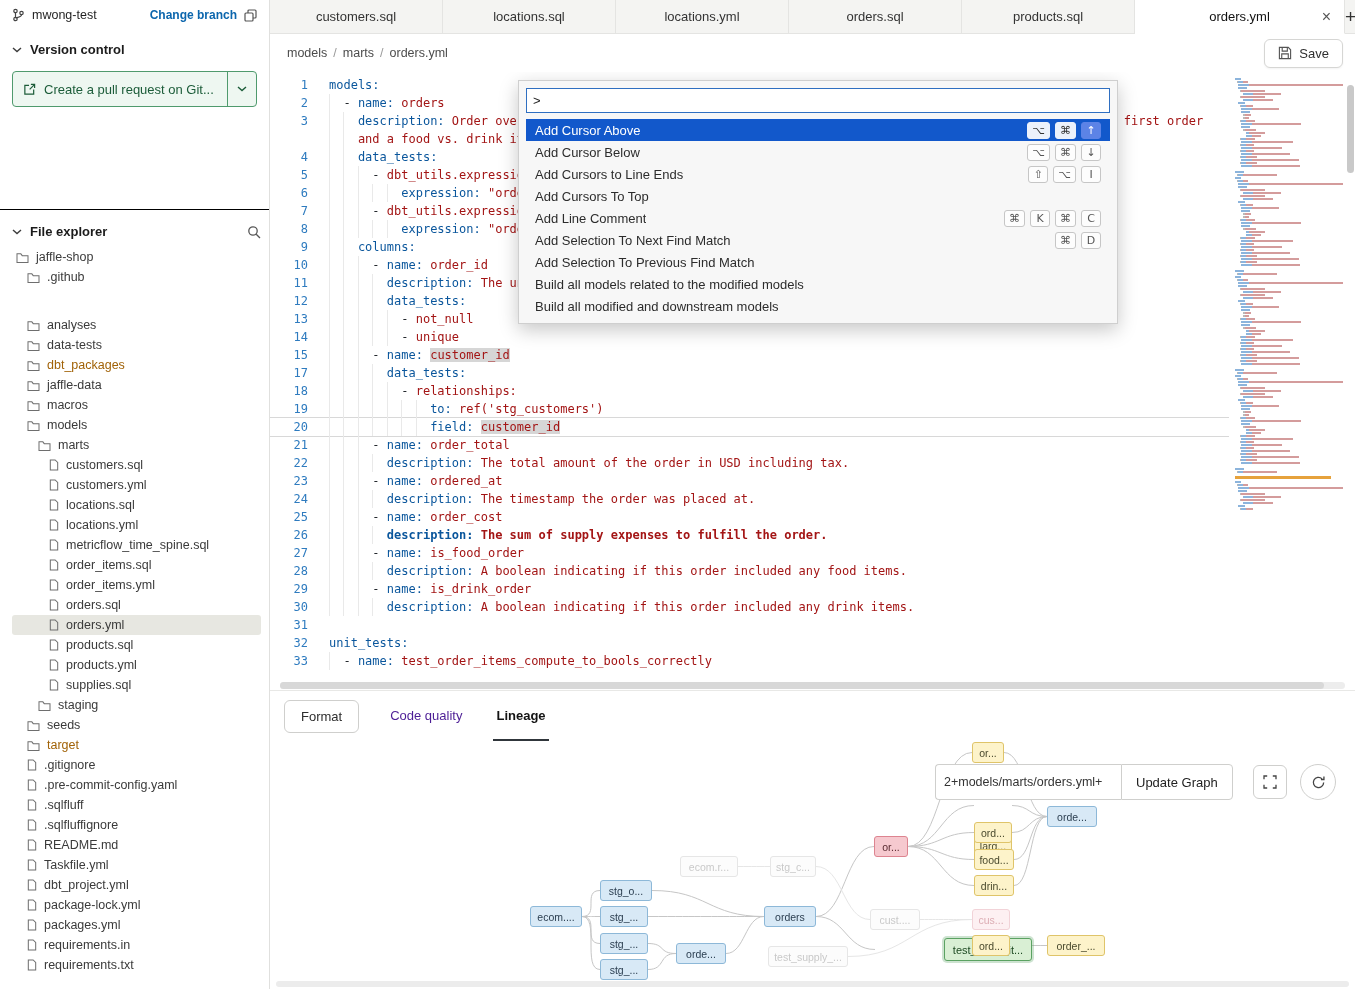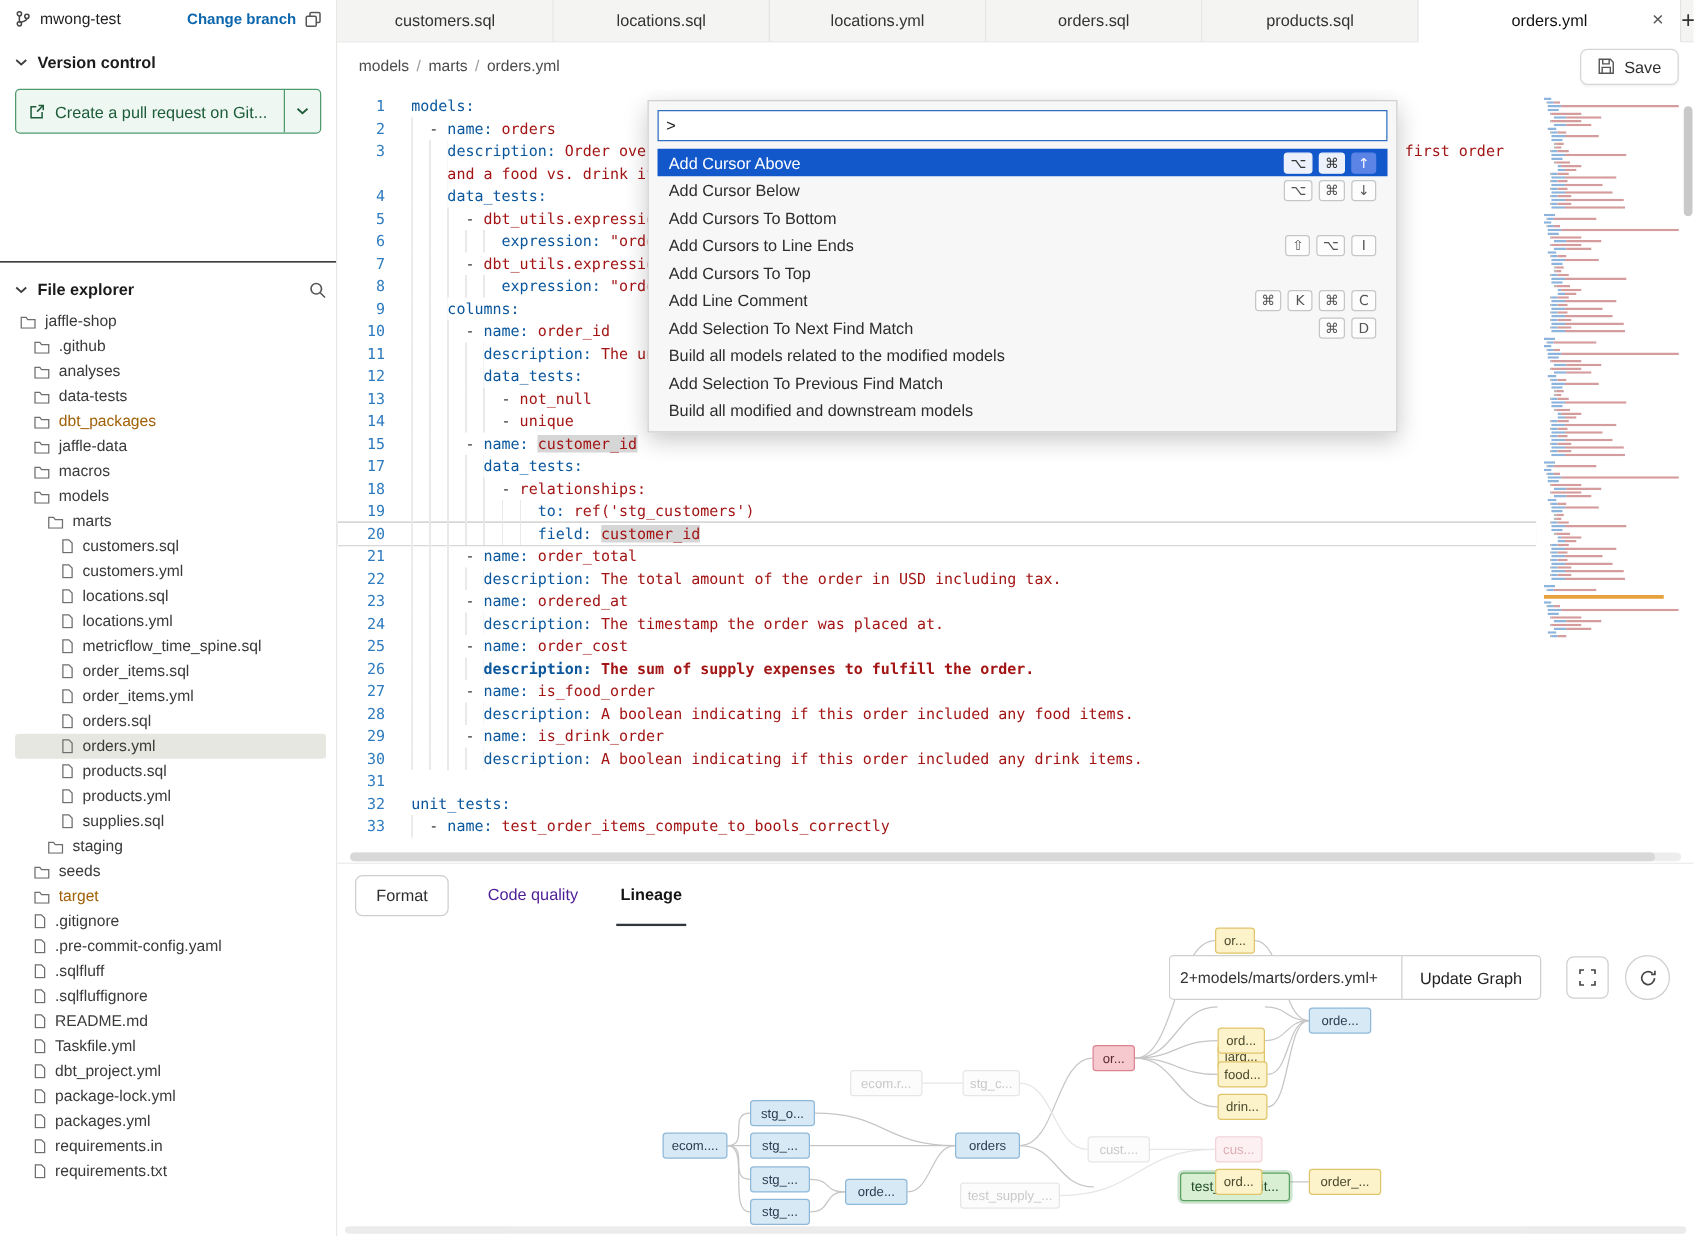--- a/index.html
+++ b/index.html
@@ -174,21 +174,21 @@
             <span class="tlabel">jaffle-shop</span>
           </div>
           <div class="trow" style="padding-left: 15px;">
             <span class="ticon">
               <svg width="13" height="11" viewBox="0 0 14 12">
                 <path d="M1 2h4.2l1.5 2H13v7.5H1z" fill="none" stroke="#6e6e6e" stroke-width="1.1"></path>
               </svg>
             </span>
             <span class="tlabel">.github</span>
           </div>
-          <div class="trow" style="padding-left: 15px;">
+          <div class="trow" style="padding-left: 15px; margin-top: 28px;">
             <span class="ticon">
               <svg width="13" height="11" viewBox="0 0 14 12">
                 <path d="M1 2h4.2l1.5 2H13v7.5H1z" fill="none" stroke="#6e6e6e" stroke-width="1.1"></path>
               </svg>
             </span>
             <span class="tlabel">analyses</span>
           </div>
           <div class="trow" style="padding-left: 15px;">
             <span class="ticon">
               <svg width="13" height="11" viewBox="0 0 14 12">
@@ -1214,23 +1214,20 @@
                 <span class="kb last">↑</span>
               </span>
             </div>
             <div class="prow">
               <span class="plabel">Add Cursor Below</span>
               <span class="pkeys">
                 <span class="kb">⌥</span>
                 <span class="kb">⌘</span>
                 <span class="kb">↓</span>
               </span>
-            </div>
-            <div class="prow">
-              <span class="plabel">Add Cursors To Bottom</span>
             </div>
             <div class="prow">
               <span class="plabel">Add Cursors to Line Ends</span>
               <span class="pkeys">
                 <span class="kb">⇧</span>
                 <span class="kb">⌥</span>
                 <span class="kb">I</span>
               </span>
             </div>
             <div class="prow">
@@ -1246,24 +1243,24 @@
               </span>
             </div>
             <div class="prow">
               <span class="plabel">Add Selection To Next Find Match</span>
               <span class="pkeys">
                 <span class="kb">⌘</span>
                 <span class="kb">D</span>
               </span>
             </div>
             <div class="prow">
-              <span class="plabel">Build all models related to the modified models</span>
+              <span class="plabel">Add Selection To Previous Find Match</span>
             </div>
             <div class="prow">
-              <span class="plabel">Add Selection To Previous Find Match</span>
+              <span class="plabel">Build all models related to the modified models</span>
             </div>
             <div class="prow">
               <span class="plabel">Build all modified and downstream models</span>
             </div>
           </div>
       </div>
     </div>
 
     <div class="bottom">
       <div class="btabs">

